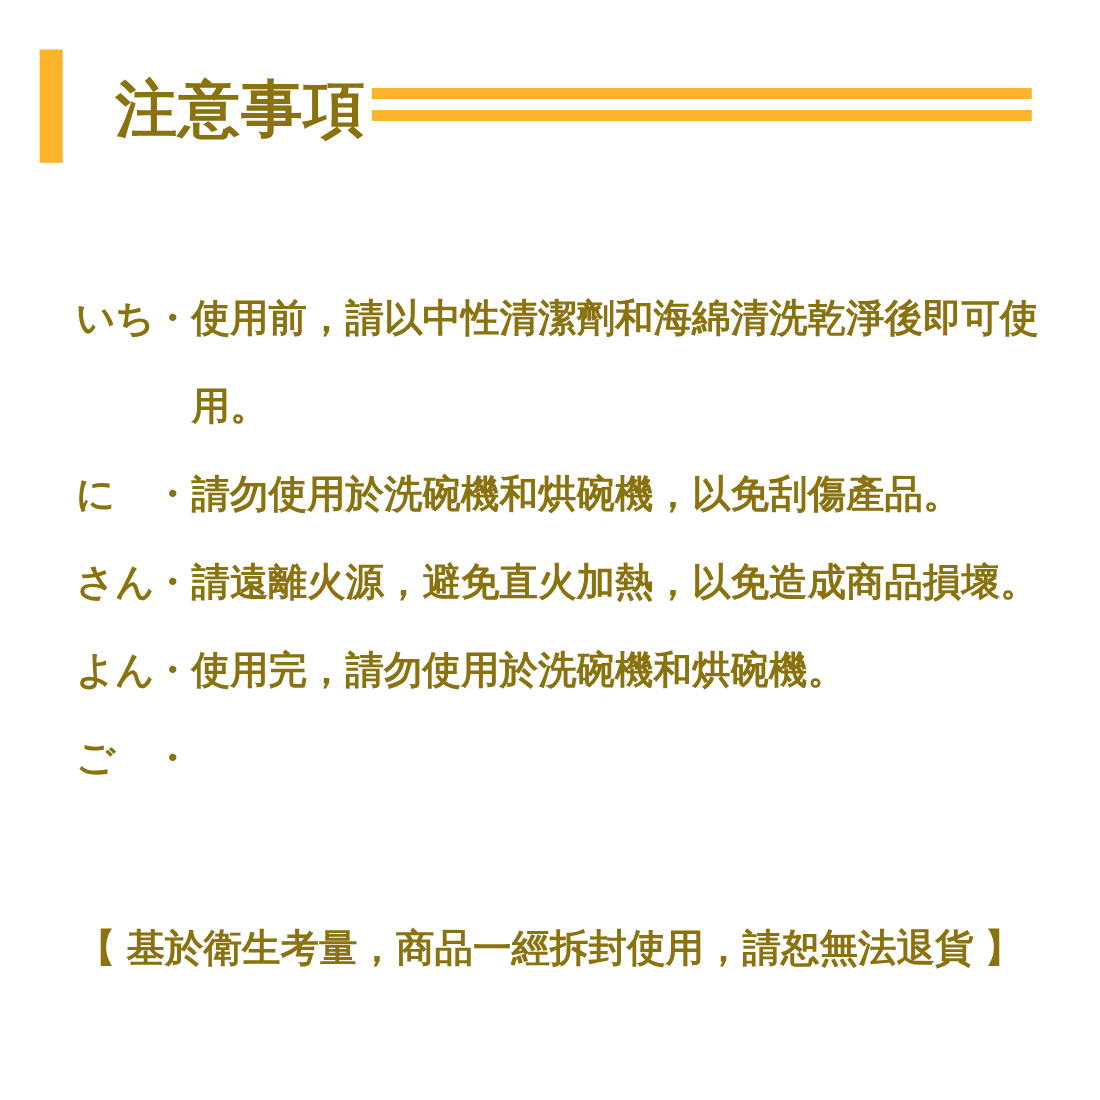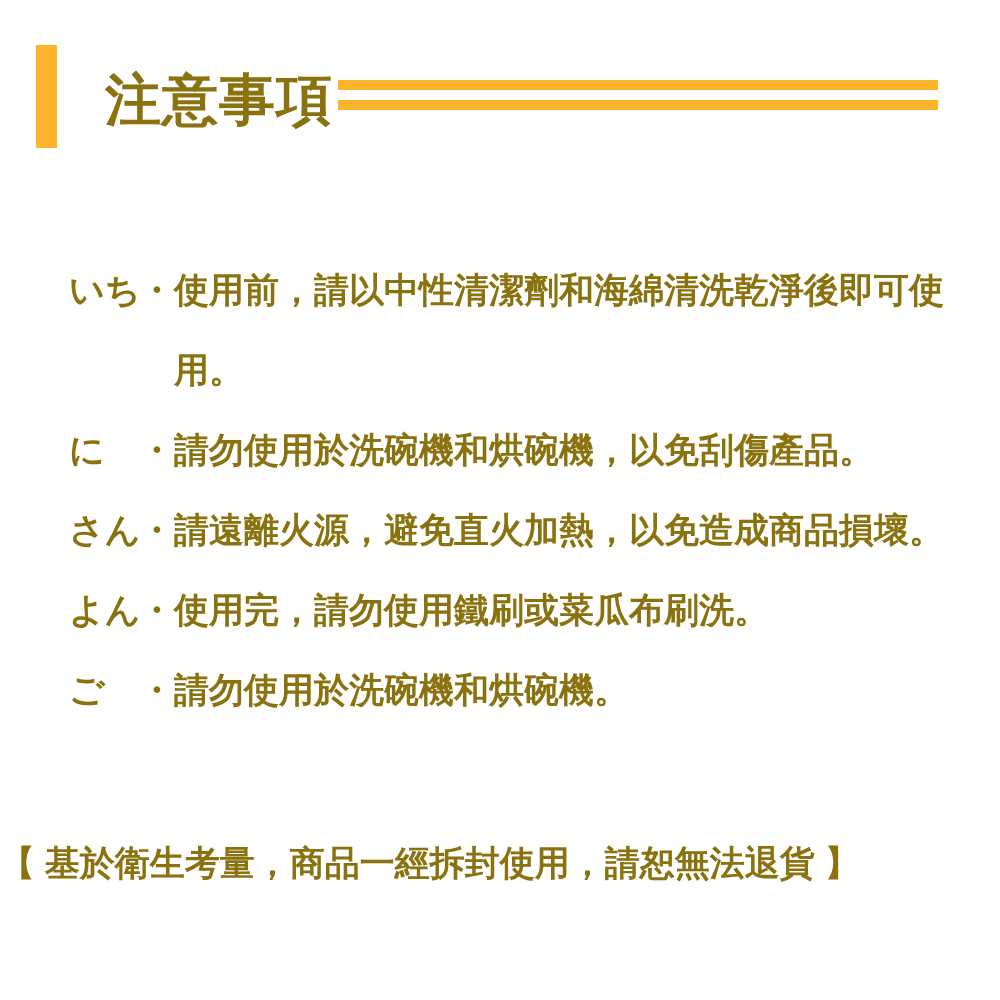--- a/index.html
+++ b/index.html
@@ -68,21 +68,21 @@
     flex: 0 0 35px;
     text-align: center;
   }
   .note-item .text { flex: 1 1 auto; }
 
   
   .footer-note {
     position: absolute;
     left: 0; top: 823px;
     width: 1000px;
-    text-align: left;
+    text-align: center;
     font-size: 35px;
     font-weight: bold;
     line-height: 80px;
     color: var(--ink);
     white-space: nowrap;
   }
 </style>
 </head>
 <body>
 
@@ -109,26 +109,25 @@
 
     <div class="note-item">
       <span class="num">さん</span>
       <span class="bullet">・</span>
       <span class="text">請遠離火源，避免直火加熱，以免造成商品損壞。</span>
     </div>
 
     <div class="note-item">
       <span class="num">よん</span>
       <span class="bullet">・</span>
-      <span class="text">使用完，請勿使用鐵刷或菜瓜布刷洗。</span>
+      <span class="text">使用完，請勿使用於洗碗機和烘碗機。</span>
     </div>
 
     <div class="note-item">
       <span class="num">ご</span>
       <span class="bullet">・</span>
-      <span class="text">請勿使用於洗碗機和烘碗機。</span>
     </div>
 
   </div>
 
   <div class="footer-note">【 基於衛生考量，商品一經拆封使用，請恕無法退貨 】</div>
 
 </div>
 
 </body></html>

